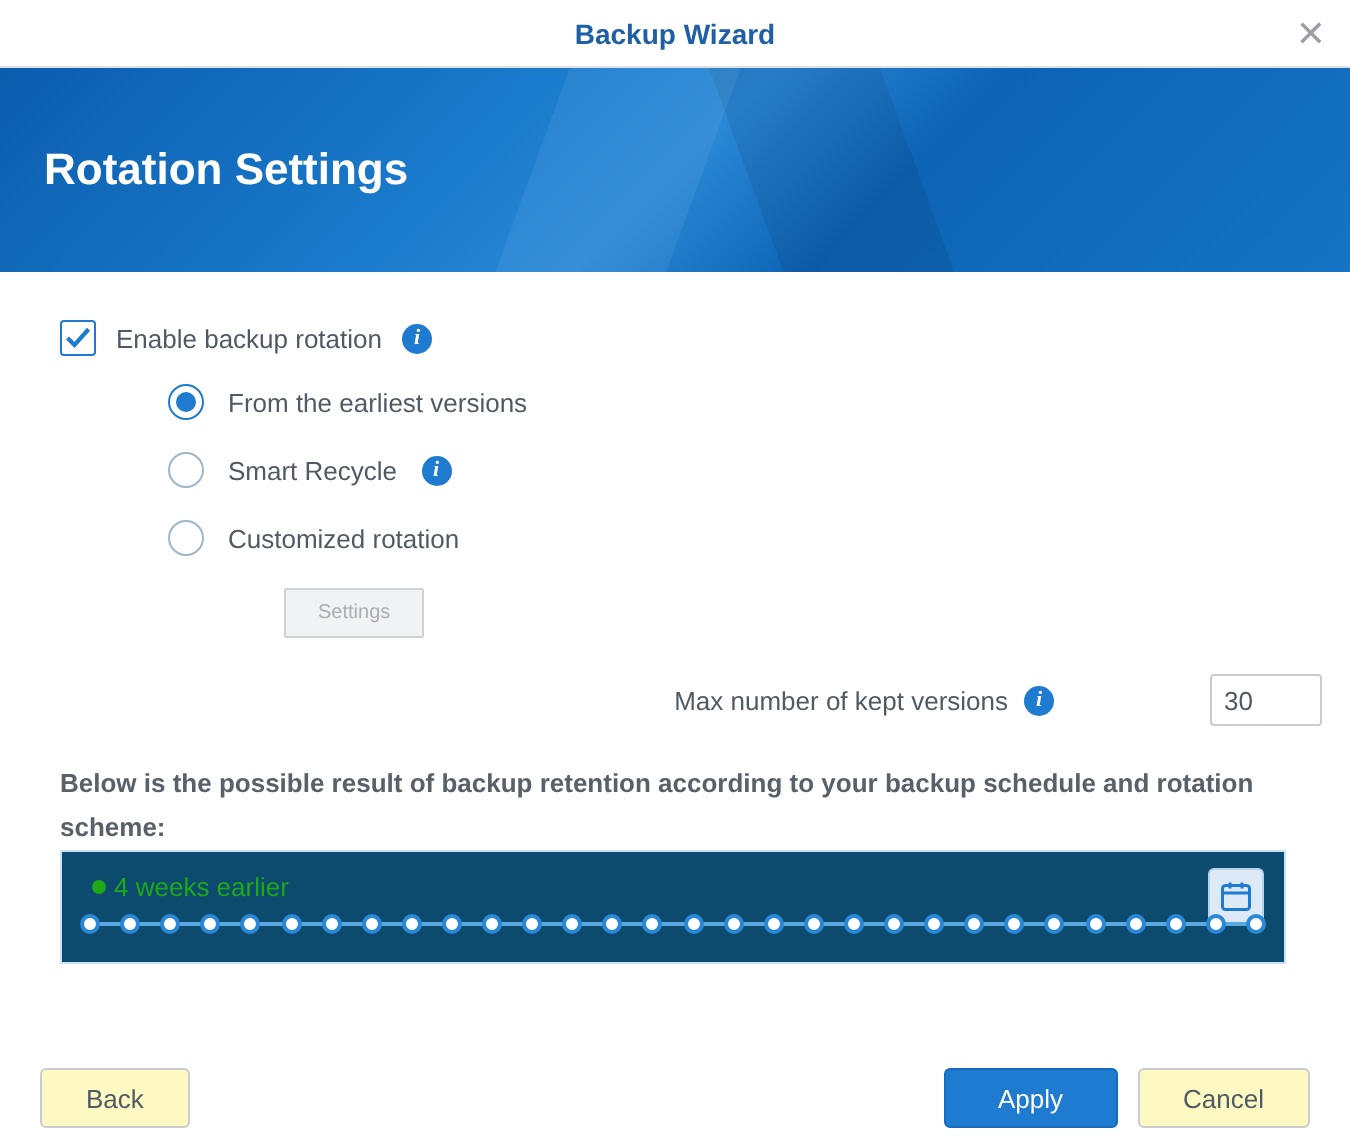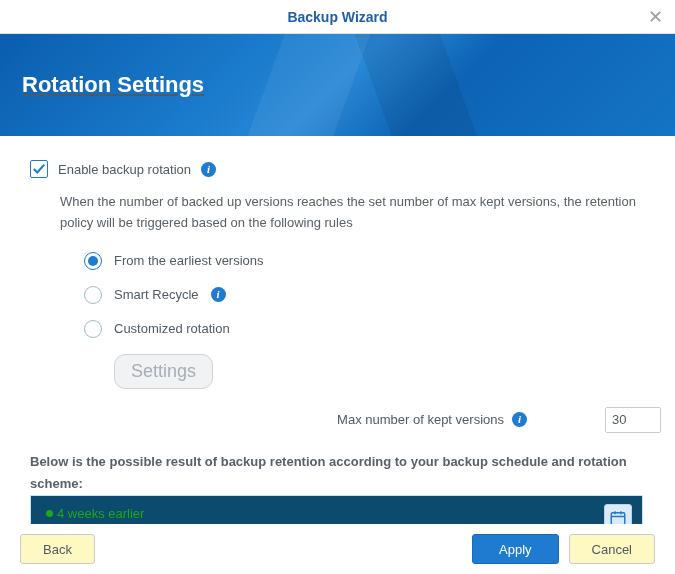--- a/index.html
+++ b/index.html
@@ -35,21 +35,20 @@
   line-height: 1;
 }
 .banner {
   height: 102px;
   background: linear-gradient(135deg, #0b5dae 0%, #1a7acb 35%, #2a88d6 50%, #0d63b5 65%, #1574c5 100%);
   position: relative;
   overflow: hidden;
   display: flex;
   align-items: center;
   padding-left: 22px;
-  text-decoration: underline;
 }
 .banner::before {
   content: "";
   position: absolute;
   inset: 0;
   background:
     linear-gradient(110deg, transparent 0 40%, rgba(255,255,255,.06) 40% 52%, transparent 52% 100%),
     linear-gradient(70deg, transparent 0 55%, rgba(0,0,0,.08) 55% 67%, transparent 67% 100%);
 }
 .banner h1 {
@@ -97,28 +96,28 @@
   border: 1px solid #9db6c9;
   display: flex; align-items: center; justify-content: center;
   background: #fff;
 }
 .radio.checked { border-color: #1e7bd0; }
 .radio.checked::after {
   content: ""; width: 10px; height: 10px; border-radius: 50%;
   background: #1e7bd0;
 }
 .settings-btn {
-  margin-left: 84px;
+  margin-left: 112px;
   margin-bottom: 18px;
   padding: 6px 16px;
   background: #f1f2f3;
   border: 1px solid #cfd3d8;
-  border-radius: 11px;
+  border-radius: 1px;
   color: #a8aeb6;
-  font-size: 18px;
+  font-size: 10px;
   cursor: not-allowed;
 }
 .max-row {
   display: flex; align-items: center; gap: 8px;
   margin-left: 54px; margin-bottom: 18px; justify-content: flex-end;
 }
 .num-input {
   width: 56px; height: 26px;
   border: 1px solid #c8ccd0;
   border-radius: 2px;
@@ -215,21 +214,20 @@
   <div class="row">
     <span class="checkbox">
       <svg viewBox="0 0 16 16">
           <path fill="none" stroke="#1e7bd0" stroke-width="2.4" d="M2 8 l4 4 l8 -9"></path>
         </svg>
     </span>
     <span>Enable backup rotation</span>
     <span class="info-icon">i</span>
   </div>
 
-  <p class="desc">When the number of backed up versions reaches the set number of max kept versions, the retention policy will be triggered based on the following rules</p>
 
   <div class="radio-group">
     <div class="radio-row">
       <span class="radio checked"></span>
       <span>From the earliest versions</span>
     </div>
     <div class="radio-row">
       <span class="radio"></span>
       <span>Smart Recycle</span>
       <span class="info-icon">i</span>

